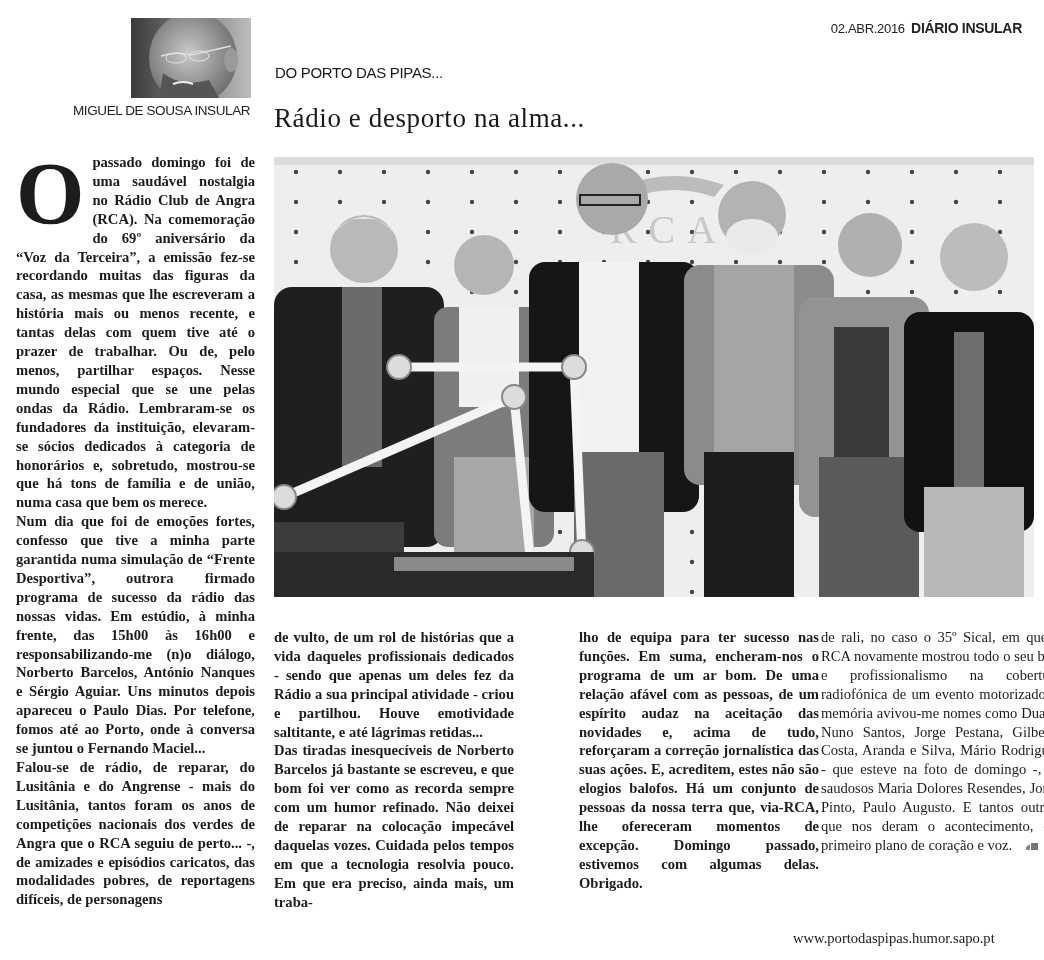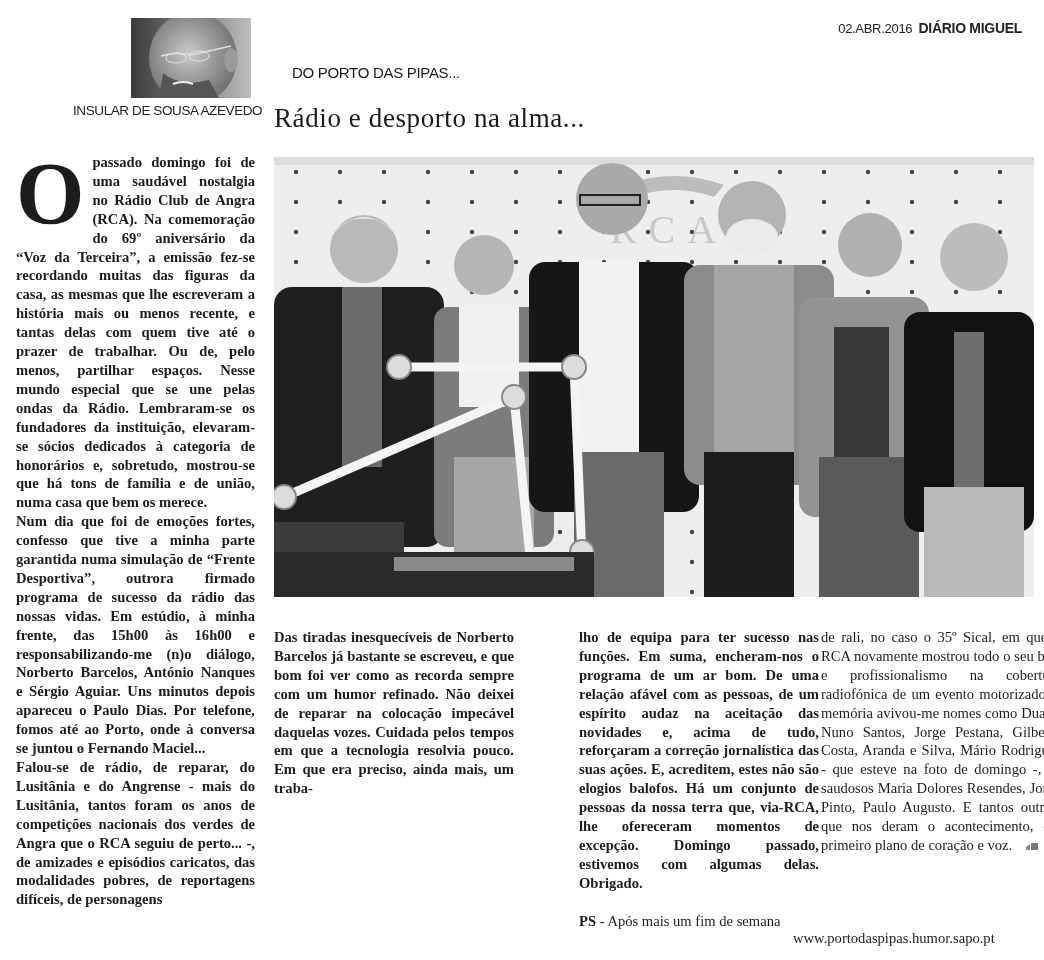--- a/index.html
+++ b/index.html
@@ -9,21 +9,21 @@
 
   
   #masthead { position: absolute; top: 20px; right: 22px; font-size: 13px; letter-spacing: -0.3px; color: #222; }
   #masthead .paper { font-weight: bold; font-size: 14px; margin-left: 3px; }
 
   
   #author-photo { position: absolute; left: 131px; top: 18px; width: 120px; height: 80px; overflow: hidden; background: #8a8a8a; }
   #author-name { position: absolute; left: 73px; top: 103px; font-size: 13.5px; letter-spacing: -0.4px; color: #222; }
 
   
-  #kicker { position: absolute; left: 292px; top: 64px; font-size: 15px; letter-spacing: -0.3px; color: #1a1a1a; }
+  #kicker { position: absolute; left: 275px; top: 64px; font-size: 15px; letter-spacing: -0.3px; color: #1a1a1a; }
   #headline { position: absolute; left: 274px; top: 86px; font-size: 27px; letter-spacing: 0.6px; color: #1a1a1a; font-weight: normal; line-height: 1.1; }
 
   
   #photo { position: absolute; left: 274px; top: 157px; width: 760px; height: 440px; overflow: hidden; background: #e6e6e6; }
 
   
   .col { position: absolute; font-size: 14.6px; line-height: 18.9px; text-align: justify; font-weight: bold; color: #1c1c1c; hyphens: manual; }
   .col p { margin: 0; }
   #col1 { left: 16px; top: 153px; width: 239px; }
   #col2 { left: 274px; top: 628px; width: 240px; }
@@ -33,21 +33,21 @@
   .ps-label { font-weight: bold; }
   .ps-gap { height: 18.9px; }
   .endmark { display: inline-block; width: 12px; height: 7px; margin-left: 14px; vertical-align: middle; }
   #blog-url { position: absolute; left: 793px; top: 930px; font-size: 14.6px; color: #1c1c1c; }
 </style>
 </head>
 <body>
 
 <div id="masthead" class="sans">
   <span>02.ABR.2016</span>
-  <span class="paper">DIÁRIO MIGUEL</span>
+  <span class="paper">DIÁRIO INSULAR</span>
 </div>
 
 <div id="author-photo">
   <svg width="120" height="80" viewBox="0 0 120 80">
     <defs>
       <linearGradient id="bgA" x1="0" x2="1">
         <stop offset="0" stop-color="#3a3a3a"></stop>
           <stop offset="1" stop-color="#bdbdbd"></stop>
       </linearGradient>
       <radialGradient id="face" cx="0.45" cy="0.45" r="0.6">
@@ -58,21 +58,21 @@
     <rect width="120" height="80" fill="url(#bgA)"></rect>
     <ellipse cx="62" cy="40" rx="44" ry="46" fill="url(#face)"></ellipse>
     <ellipse cx="100" cy="42" rx="7" ry="12" fill="#9a9a9a"></ellipse>
     <path d="M30 38 Q45 33 60 37 L100 28" stroke="#dedede" stroke-width="1.5" fill="none"></path>
     <ellipse cx="45" cy="40" rx="10" ry="5" fill="none" stroke="#e5e5e5" stroke-width="1"></ellipse>
     <ellipse cx="68" cy="38" rx="10" ry="5" fill="none" stroke="#e5e5e5" stroke-width="1"></ellipse>
     <path d="M32 55 Q50 70 78 62 L88 80 L28 80 Z" fill="#555"></path>
     <path d="M42 66 Q52 62 62 66" stroke="#efefef" stroke-width="2" fill="none"></path>
   </svg>
 </div>
-<div id="author-name" class="sans">INSULAR DE SOUSA AZEVEDO</div>
+<div id="author-name" class="sans">MIGUEL DE SOUSA INSULAR</div>
 
 <div id="kicker" class="sans">DO PORTO DAS PIPAS...</div>
 <h1 id="headline" class="serif">Rádio e desporto na alma...</h1>
 
 <div id="photo">
   <svg width="760" height="440" viewBox="0 0 760 440">
     <defs>
       <pattern id="dots" width="44" height="30" patternUnits="userSpaceOnUse">
         <rect width="44" height="30" fill="#eeeeee"></rect>
         <circle cx="22" cy="15" r="2.2" fill="#444"></circle>
@@ -150,27 +150,27 @@
   </svg>
 </div>
 
 <div id="col1" class="col serif">
   <p><span class="dropcap">O</span><span> passado domingo foi de uma saudável nostalgia no Rádio Club de Angra (RCA). Na comemoração do 69º aniversário da “Voz da Terceira”, a emissão fez-se recordando muitas das figuras da casa, as mesmas que lhe escreveram a história mais ou menos recente, e tantas delas com quem tive até o prazer de trabalhar. Ou de, pelo menos, partilhar espaços. Nesse mundo especial que se une pelas ondas da Rádio. Lembraram-se os fundadores da instituição, elevaram-se sócios dedicados à categoria de honorários e, sobretudo, mostrou-se que há tons de família e de união, numa casa que bem os merece.</span></p>
   <p>Num dia que foi de emoções fortes, confesso que tive a minha parte garantida numa simulação de “Frente Desportiva”, outrora firmado programa de sucesso da rádio das nossas vidas. Em estúdio, à minha frente, das 15h00 às 16h00 e responsabilizando-me (n)o diálogo, Norberto Barcelos, António Nanques e Sérgio Aguiar. Uns minutos depois apareceu o Paulo Dias. Por telefone, fomos até ao Porto, onde à conversa se juntou o Fernando Maciel...</p>
   <p>Falou-se de rádio, de reparar, do Lusitânia e do Angrense - mais do Lusitânia, tantos foram os anos de competições nacionais dos verdes de Angra que o RCA seguiu de perto... -, de amizades e episódios caricatos, das modalidades pobres, de reportagens difíceis, de personagens</p>
 </div>
 
 <div id="col2" class="col serif">
+  <p>de vulto, de um rol de histórias que a vida daqueles profissionais dedicados - sendo que apenas um deles fez da Rádio a sua principal atividade - criou e partilhou. Houve emotividade saltitante, e até lágrimas retidas...</p>
   <p>Das tiradas inesquecíveis de Norberto Barcelos já bastante se escreveu, e que bom foi ver como as recorda sempre com um humor refinado. Não deixei de reparar na colocação impecável daquelas vozes. Cuidada pelos tempos em que a tecnologia resolvia pouco. Em que era preciso, ainda mais, um traba-</p>
 </div>
 
 <div id="col3" class="col serif">
   <p>lho de equipa para ter sucesso nas funções. Em suma, encheram-nos o programa de um ar bom. De uma relação afável com as pessoas, de um espírito audaz na aceitação das novidades e, acima de tudo, reforçaram a correção jornalística das suas ações. E, acreditem, estes não são elogios balofos. Há um conjunto de pessoas da nossa terra que, via-RCA, lhe ofereceram momentos de excepção. Domingo passado, estivemos com algumas delas. Obrigado.</p>
   <div class="ps-gap"></div>
-  <p><span class="ps-label">PS</span><span style="font-weight:normal"> - Após mais um fim de semana</span></p>
 </div>
 
 <div id="col4" class="col serif">
   <p><span>de rali, no caso o 35º Sical, em que o RCA novamente mostrou todo o seu brio e profissionalismo na cobertura radiofónica de um evento motorizado, a memória avivou-me nomes como Duarte Nuno Santos, Jorge Pestana, Gilberto Costa, Aranda e Silva, Mário Rodrigues - que esteve na foto de domingo -, os saudosos Maria Dolores Resendes, Jorge Pinto, Paulo Augusto. E tantos outros, que nos deram o acontecimento, em primeiro plano de coração e voz.</span><svg class="endmark" viewBox="0 0 12 7">
         <path d="M0 4 L4 1 L4 7 L0 7Z" fill="#888"></path>
         <rect x="5" y="0" width="7" height="7" fill="#777"></rect>
       </svg></p>
 </div>
 
 <a id="blog-url" class="serif">www.portodaspipas.humor.sapo.pt</a>

